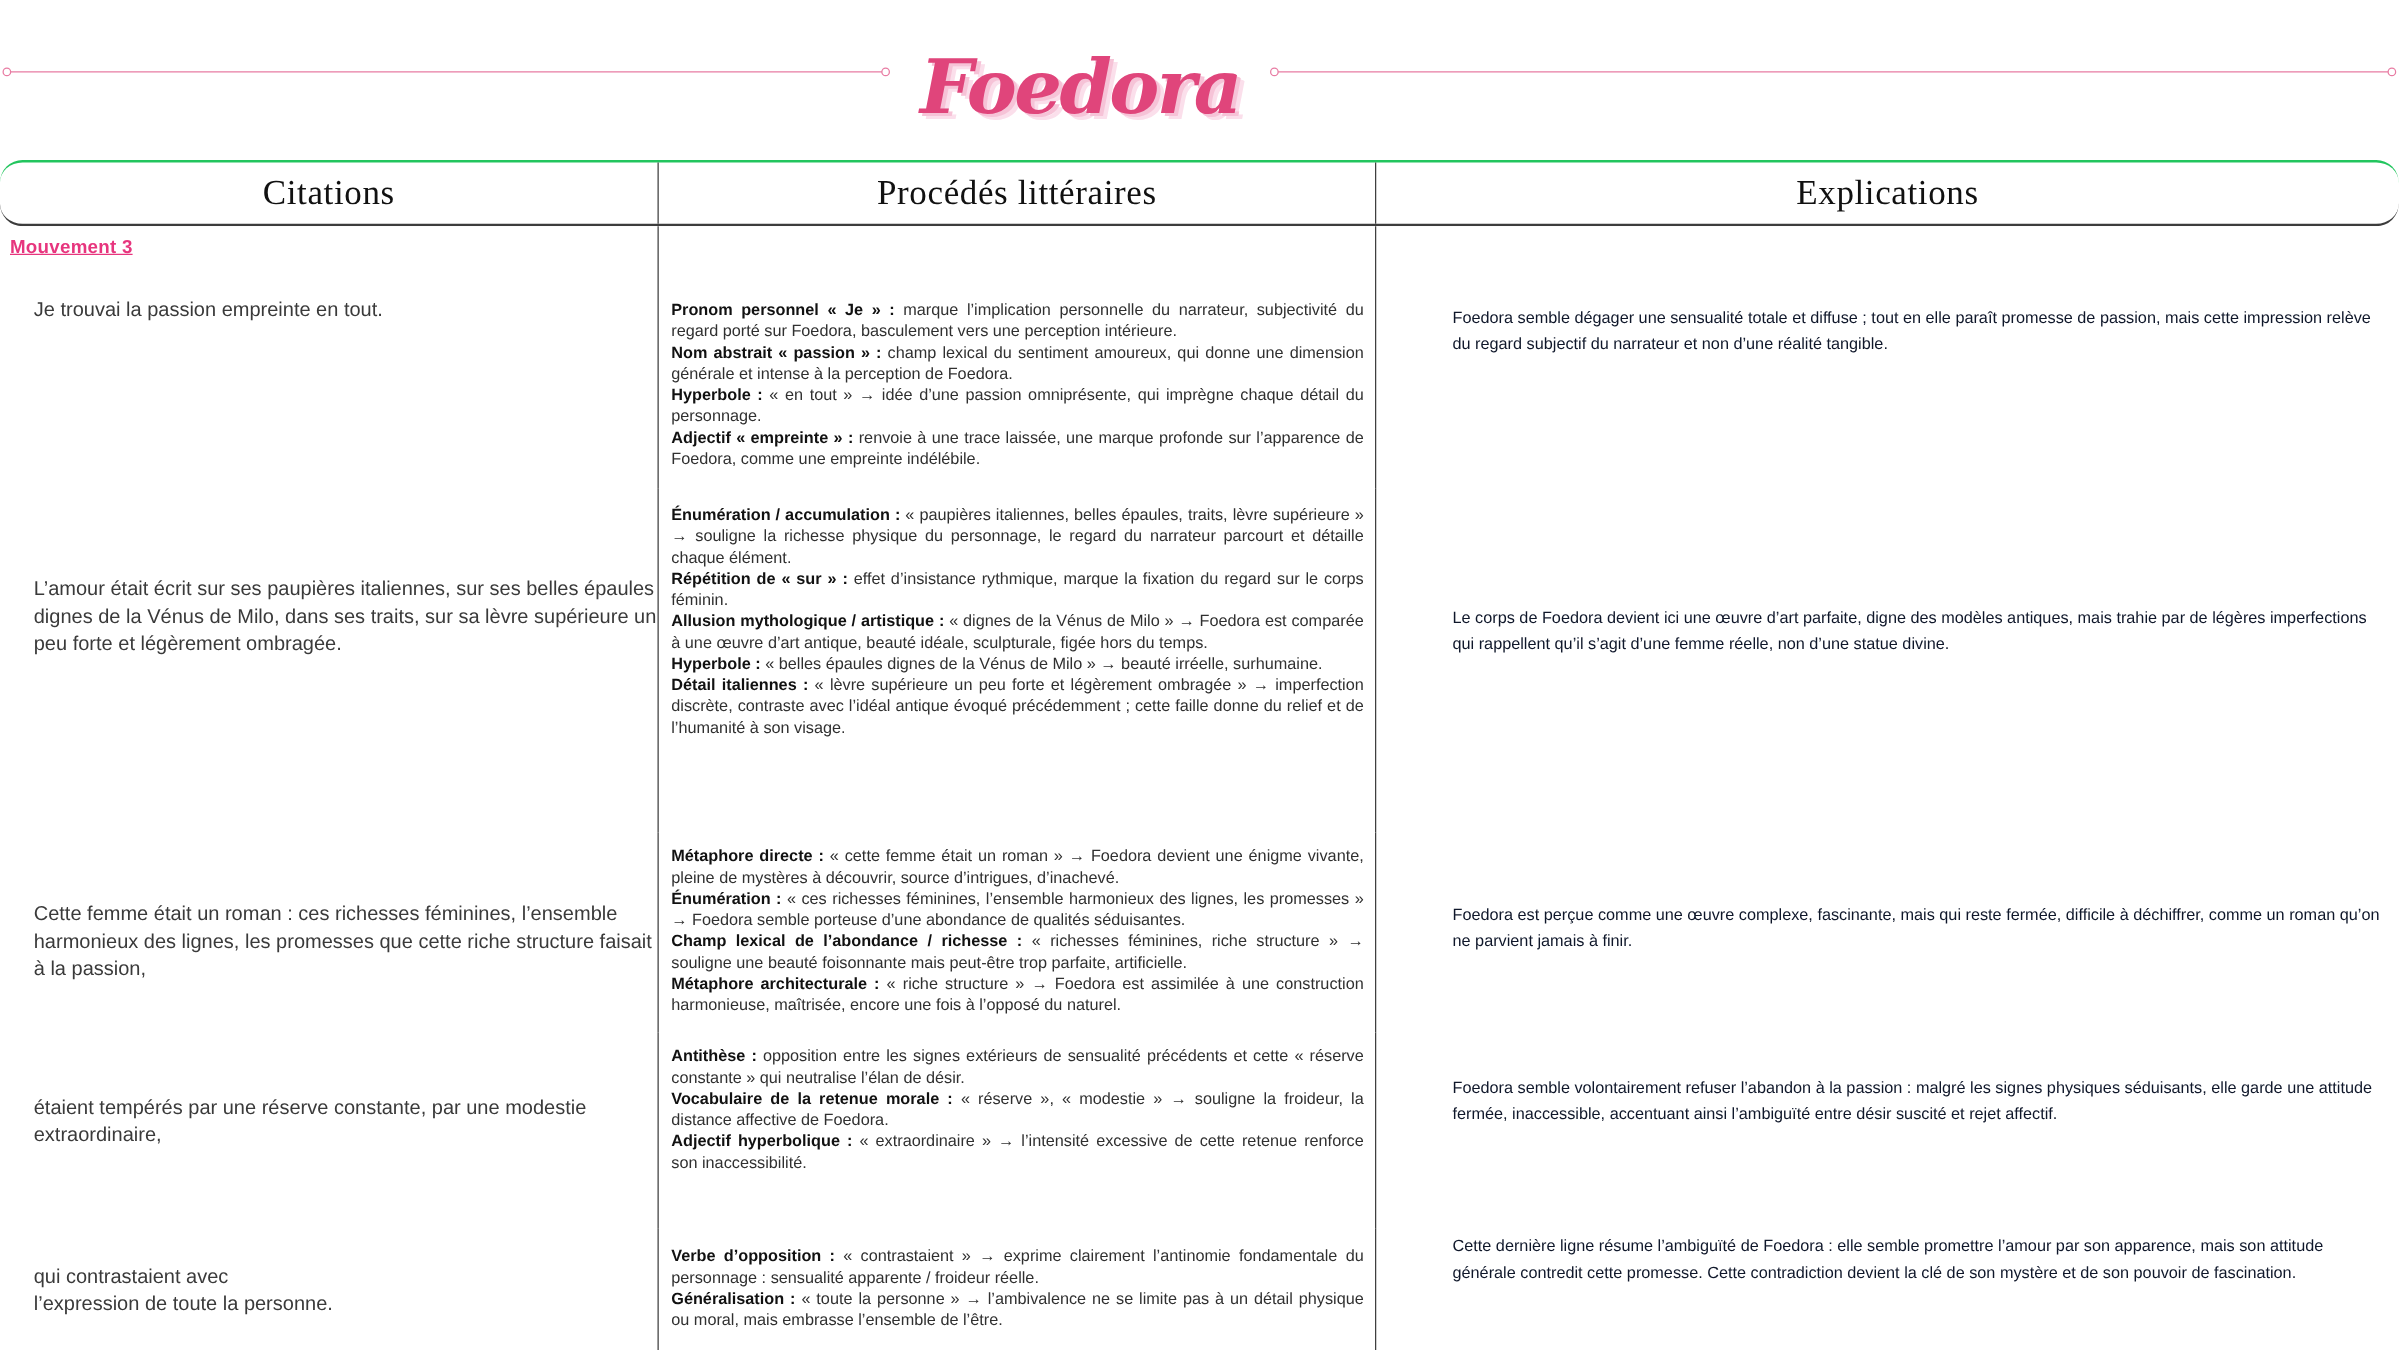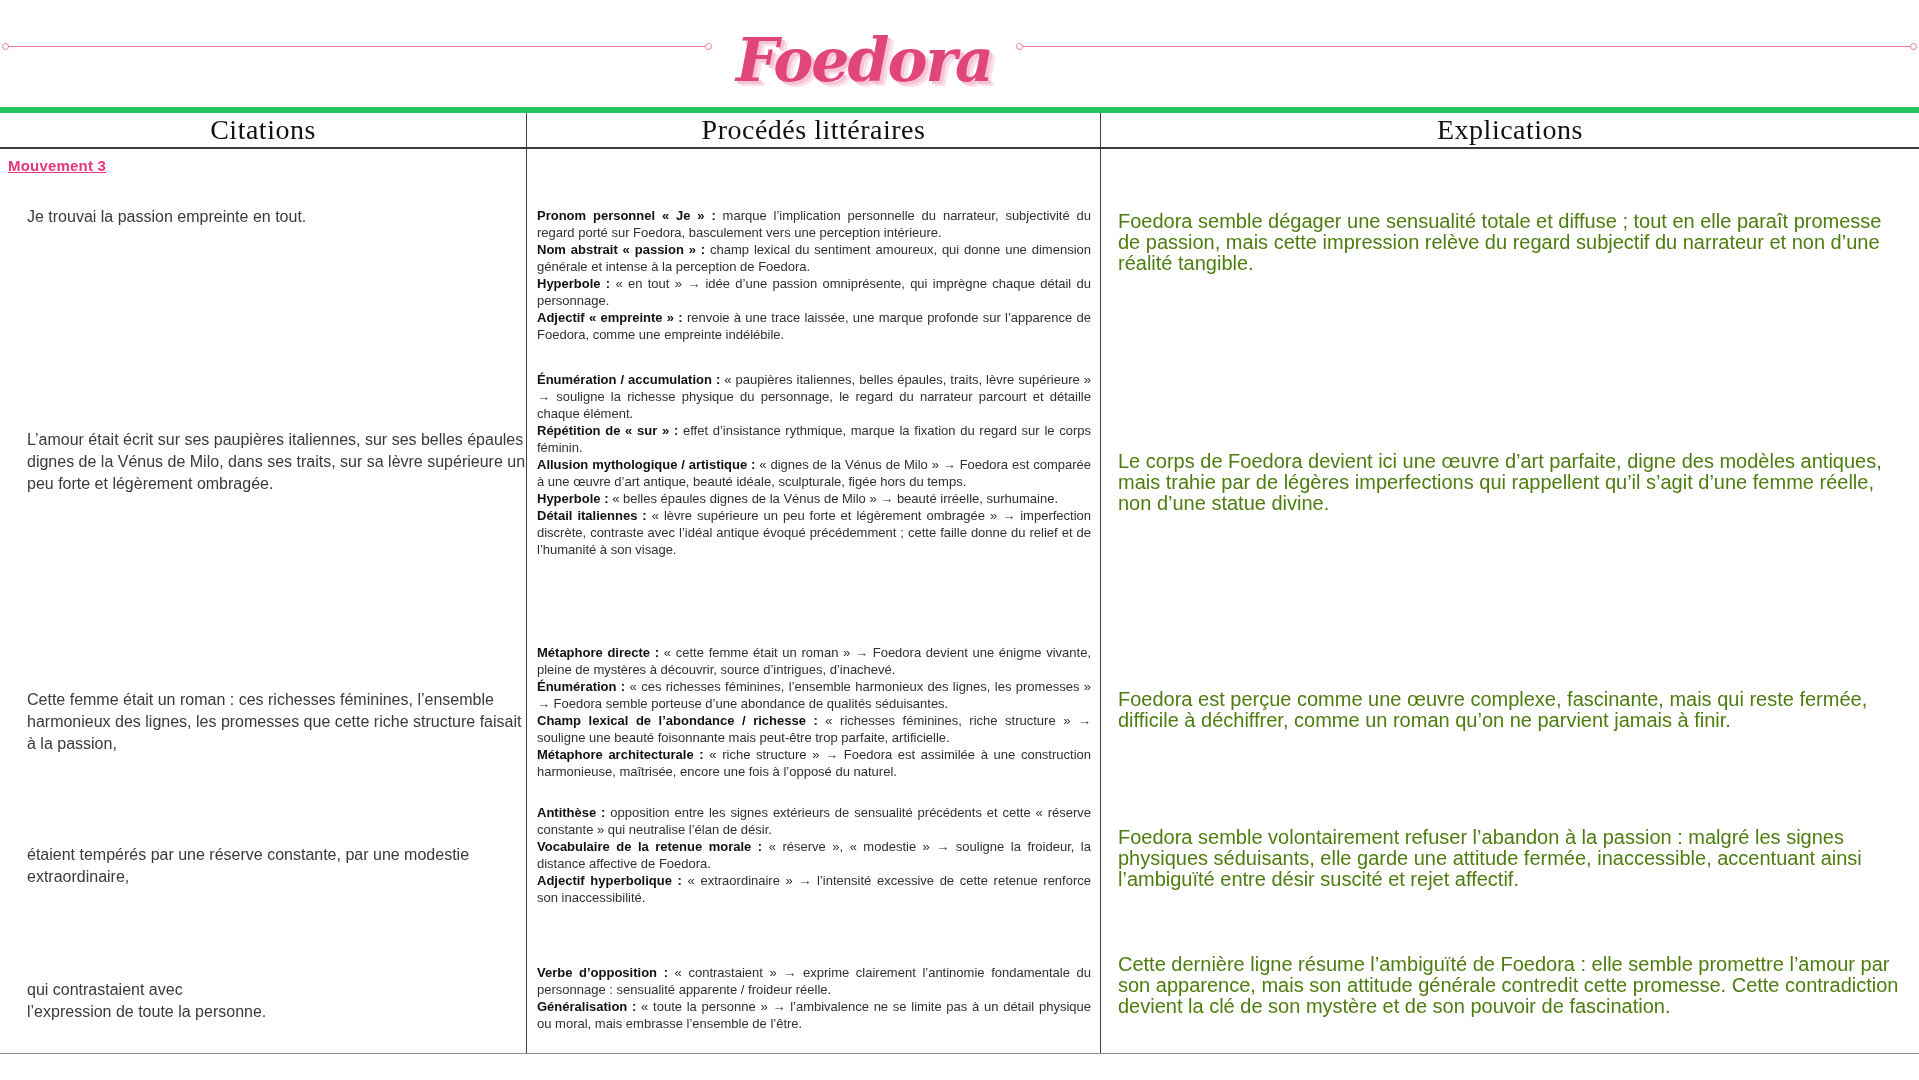--- a/index.html
+++ b/index.html
@@ -1,34 +1,34 @@
 <!DOCTYPE html>
 <html lang="fr"><head>
 <meta charset="utf-8">
 <style>
   * { margin:0; padding:0; box-sizing:border-box; }
   html,body { width:1919px; height:1080px; background:#ffffff; overflow:hidden;
               font-family:"Liberation Sans", sans-serif; }
 
   
-  .banner { height:107px; display:flex; align-items:center; padding:0 4px; }
+  .banner { height:128px; display:flex; align-items:center; padding:0 4px; }
   .deco { position:relative; height:1px; background:#e87ca3; margin-top:-14px; }
   .deco.left  { width:706px; }
   .deco.right { flex:1; }
   .deco::before, .deco::after { content:""; position:absolute; top:-3px; width:5px; height:5px;
                                 border:1px solid #e87ca3; border-radius:50%; background:#fff; }
   .deco::before { left:-2px; } .deco::after { right:-2px; }
   .script-title { font-family:"DejaVu Serif", serif; font-style:italic; font-weight:700;
                   font-size:60px; color:#e0457b; letter-spacing:-2px; padding:0 26px;
                   text-shadow:3px 3px 0 #f6c3d7, 6px 5px 0 #fbdfeb; line-height:0.9;
                   transform:translateY(6px); white-space:nowrap; }
 
   
   .grid-row { display:grid; grid-template-columns:527px 574px 1fr; }
-  .thead { height:42px; border-top:6px solid #22c55e; border-bottom:2px solid #3c3c3c; }
+  .thead { height:53px; border-top:2px solid #22c55e; border-bottom:2px solid #3c3c3c;border-radius:18px; }
   .thead .hcell { display:flex; align-items:center; justify-content:center;
                   font-family:"Liberation Serif", serif; font-size:28px; color:#111;
                   letter-spacing:0.5px; }
   .c1 { border-right:1px solid #3f3f3f; }
   .c2 { border-right:1px solid #3f3f3f; }
   .tbody { border-bottom:1px solid #8a8a8a; }
 
   .cell { overflow:hidden; }
   .r0 { height:210px; } .r1 { height:275px; } .r2 { height:160px; }
   .r3 { height:157px; } .r4 { height:102px; }
@@ -50,21 +50,21 @@
   .proc { font-size:13px; line-height:17px; color:#303030; text-align:justify; }
   .proc b { color:#111; }
   .r0 .c-proc { padding-top:58px; }
   .r1 .c-proc { padding-top:12px; }
   .r2 .c-proc { padding-top:10px; }
   .r3 .c-proc { padding-top:10px; }
   .r4 .c-proc { padding-top:13px; }
 
   
   .c-exp { padding-left:17px; padding-right:15px; }
-  .exp { font-size:20px; color:#4d7c0f; line-height:21px; }
+  .exp { font-size:13px; color:#0f172a; line-height:21px;margin-left:44px; }
   .r0 .c-exp { padding-top:62px; }
   .r1 .c-exp { padding-top:92px; }
   .r2 .c-exp { padding-top:55px; }
   .r3 .c-exp { padding-top:33px; }
   .r4 .c-exp { padding-top:3px; }
 </style>
 </head>
 <body>
 
 <div class="banner">

